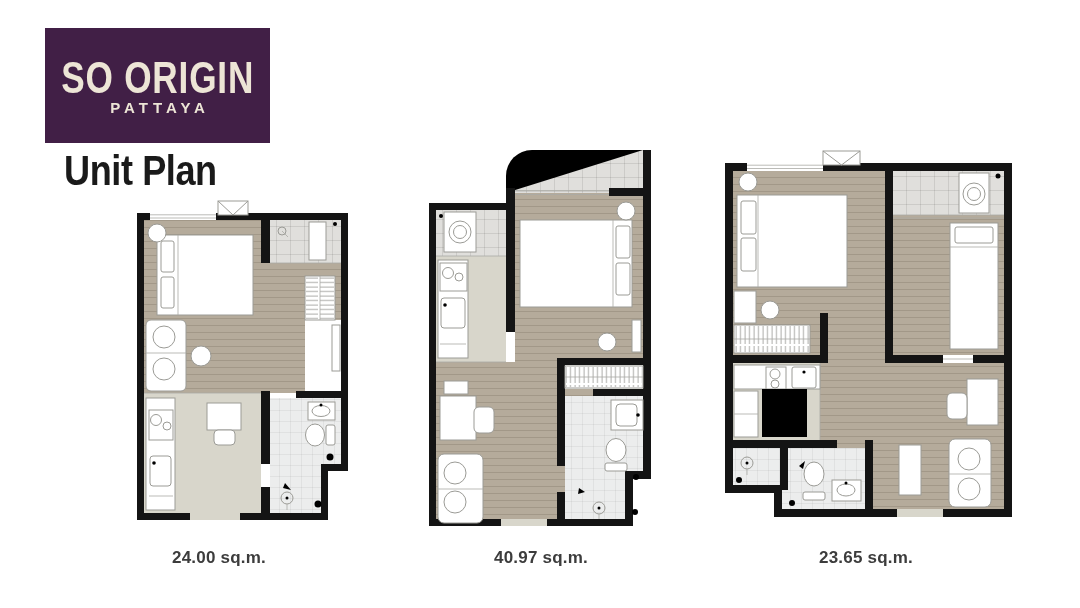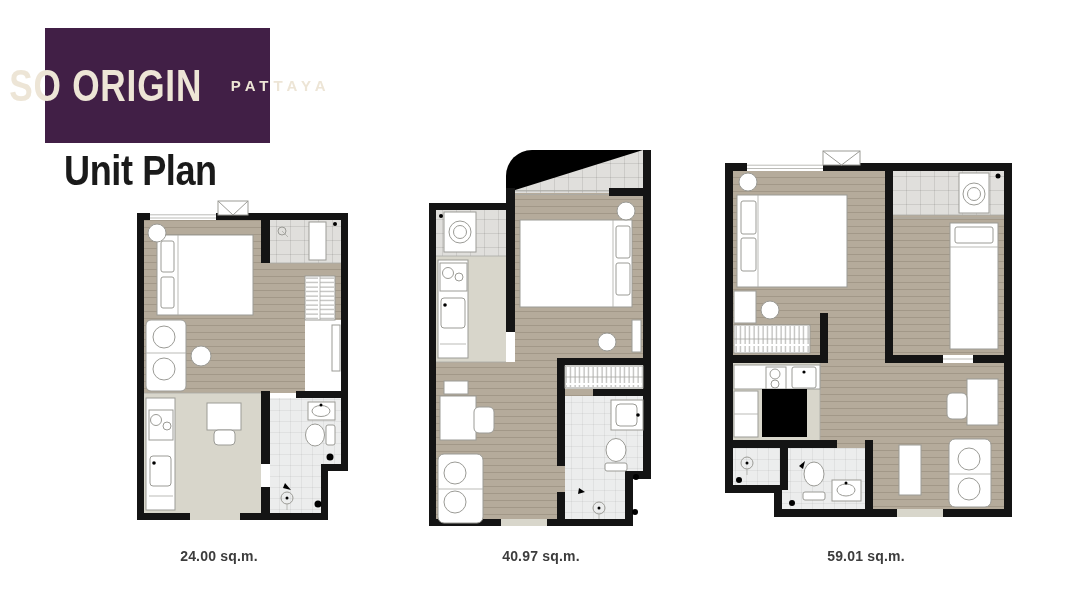--- a/index.html
+++ b/index.html
@@ -1,37 +1,37 @@
 <!DOCTYPE html>
 <html style="--brand_bg: #411f46; --brand_text: #ede5d6; --heading_text: #1a1a1a; --label_text: #3c3c3c; --wall: #141414; --wood: #b5ab9b; --tile: #e0dfdc; --kfloor: #d8d6cb; --bfloor: #eceded; --furn: #9b9b96;"><head>
 <meta charset="utf-8">
 <style>
   html,body{margin:0;padding:0}
   body{width:1080px;height:608px;position:relative;background:#fff;overflow:hidden;
        font-family:"Liberation Sans",sans-serif;}
 
   .logo{position:absolute;left:45px;top:28px;width:225px;height:115px;
         background:var(--brand_bg,#411f46);color:var(--brand_text,#ede5d6);
-        display:flex;flex-direction:row;align-items:center;justify-content:center}
+        display:flex;flex-direction:column;align-items:center;justify-content:center}
   .logo-title{font-size:44px;font-weight:700;letter-spacing:1px;line-height:1;
         transform:scaleX(.8);white-space:nowrap}
   .logo-sub{font-size:15px;font-weight:700;letter-spacing:5px;text-indent:5px;
         margin-top:0;line-height:1}
 
   .heading{position:absolute;left:64px;top:146px;margin:0;font-size:43px;font-weight:700;
         color:var(--heading_text,#1a1a1a);transform:scaleX(.84);transform-origin:left top;
         white-space:nowrap;letter-spacing:-.5px}
 
   .plan{position:absolute;margin:0;padding:0}
   .p1{left:137px;top:199px}
   .p2{left:429px;top:136px}
   .p3{left:725px;top:149px}
 
   .arealabel{position:absolute;top:548px;width:160px;text-align:center;
-        font-size:14px;font-weight:700;color:var(--label_text,#3c3c3c);letter-spacing:.2px}
+        font-size:17px;font-weight:700;color:var(--label_text,#3c3c3c);letter-spacing:.2px}
   .l1{left:139px}.l2{left:461px}.l3{left:786px}
 
   
   .wl{fill:var(--wall,#141414)}
   .wd{fill:url(#pw)}
   .tl{fill:url(#pt)}
   .kf{fill:var(--kfloor,#d8d6cb)}
   .bf{fill:url(#pb)}
   .wh{fill:#fff}
   .fu{fill:#fff;stroke:var(--furn,#9b9b96);stroke-width:1}
@@ -419,13 +419,13 @@
 
   <g>
     <path class="ar" d="M218 346V300"></path>
     <path class="ar" d="M218 300A46 46 0 0 0 172 346"></path>
   </g>
 </svg>
 </figure>
 
 <div class="arealabel l1">24.00 sq.m.</div>
 <div class="arealabel l2">40.97 sq.m.</div>
-<div class="arealabel l3">59.01 sq.m.</div>
+<div class="arealabel l3">23.65 sq.m.</div>
 
 </body></html>

